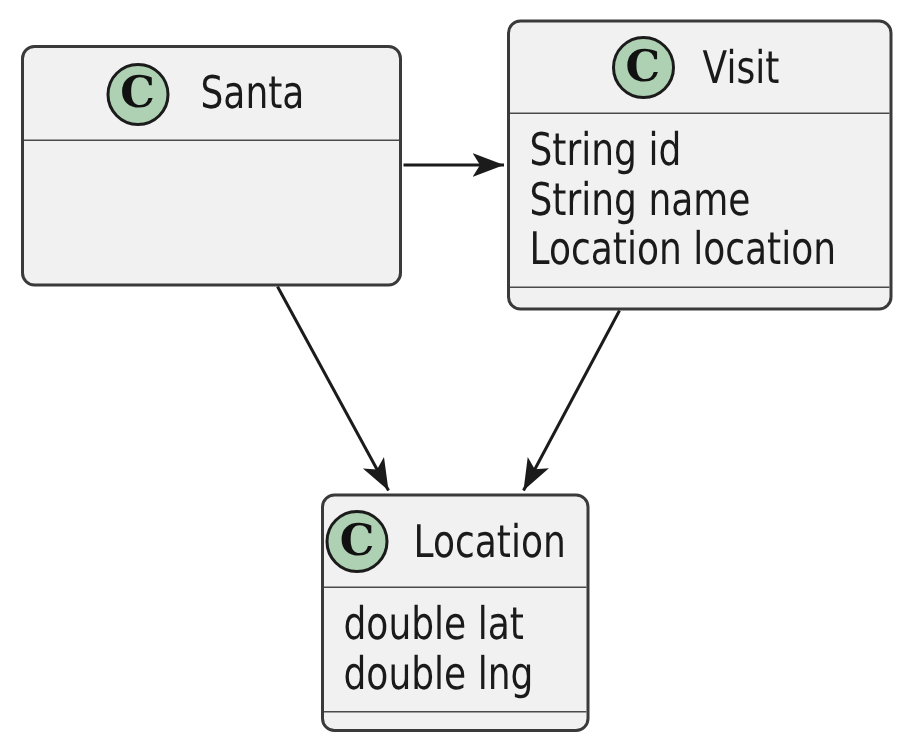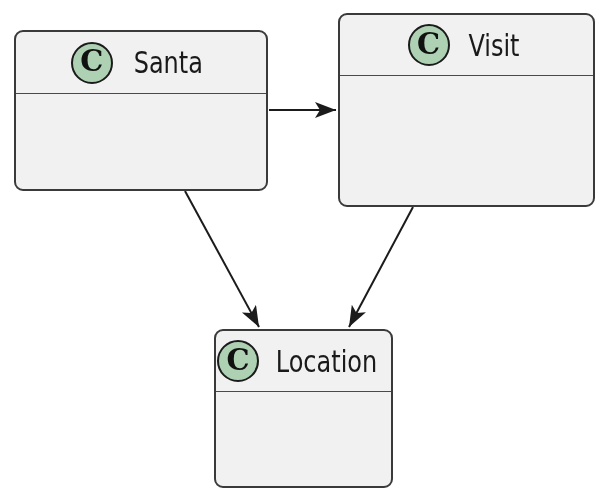--- a/index.html
+++ b/index.html
@@ -71,26 +71,35 @@
     <div class="class-methods"></div>
   </div>
 
   <div class="class-box" id="box-visit">
     <div class="class-header">
       <span class="class-icon">
         <span class="icon-letter">C</span>
       </span>
       <span class="class-name">Visit</span>
     </div>
+    <div class="class-fields">
+      <div class="field">String id</div>
+      <div class="field">String name</div>
+      <div class="field">Location location</div>
+    </div>
     <div class="class-methods"></div>
   </div>
 
   <div class="class-box" id="box-location">
     <div class="class-header">
       <span class="class-icon">
         <span class="icon-letter">C</span>
       </span>
       <span class="class-name">Location</span>
     </div>
+    <div class="class-fields">
+      <div class="field">double lat</div>
+      <div class="field">double lng</div>
+    </div>
     <div class="class-methods"></div>
   </div>
 
 </div>
 
 </body></html>

